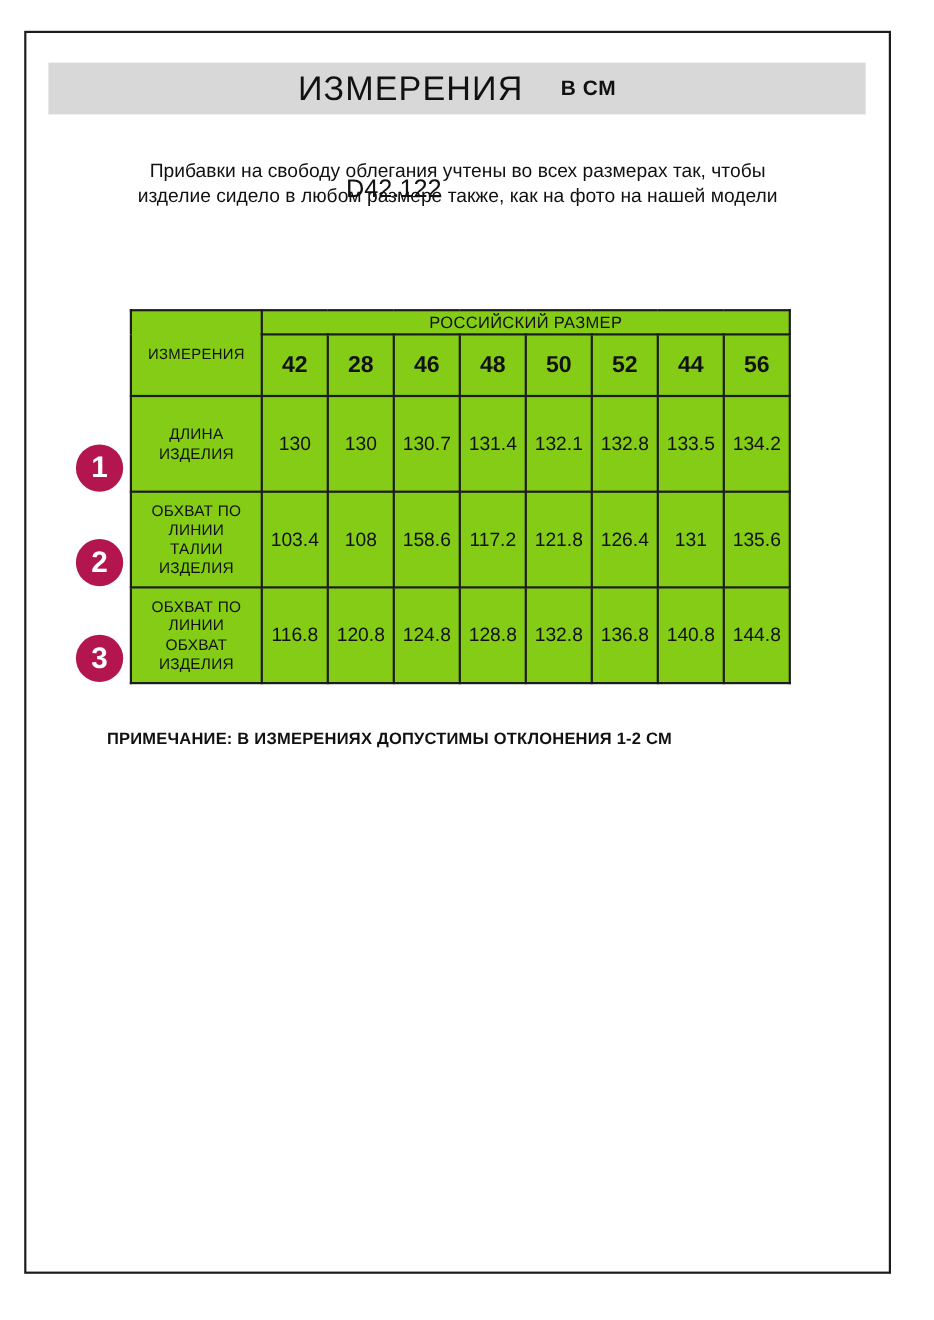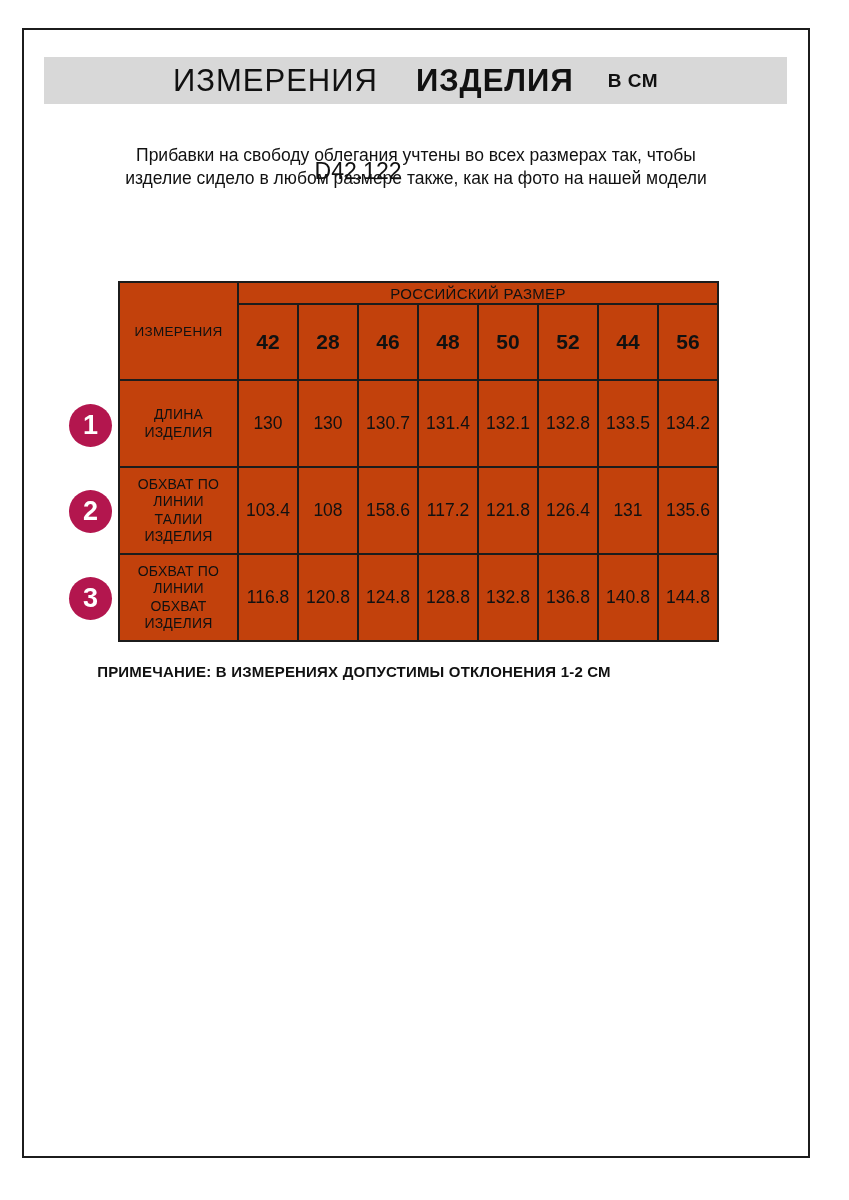--- a/index.html
+++ b/index.html
@@ -67,26 +67,26 @@
   table.size-table {
     position: absolute;
     left: 118px; top: 281px;
     border-collapse: collapse;
     table-layout: fixed;
   }
   table.size-table td {
     border: 2px solid #1c1c1c;
     text-align: center;
     vertical-align: middle;
-    background: #c2410c;
+    background: #84cc16;
   }
   td.corner { font-size: 13.5px; letter-spacing: 0.3px; }
   tr.r-group { height: 22px; }
   td.group { font-size: 15px; letter-spacing: 0.3px; }
-  tr.r-sizes { height: 76px; }
+  tr.r-sizes { height: 56px; }
   td.size { font-size: 21px; font-weight: 700; }
   tr.r-data { height: 87px; }
   td.rowlabel { font-size: 14px; line-height: 1.25; padding: 0 12px; letter-spacing: 0.2px; }
   td.val { font-size: 17.5px; }
   .badge {
     position: absolute;
     left: 69px;
     width: 43px; height: 43px;
     border-radius: 50%;
     display: flex;
@@ -109,21 +109,20 @@
     letter-spacing: 0.2px;
   }
 </style>
 </head>
 <body>
 
 <div class="frame"></div>
 
 <div class="header-bar" style="background: rgb(216, 216, 216);">
   <span class="title-regular">ИЗМЕРЕНИЯ</span>
-  <span class="title-bold">ИЗДЕЛИЯ</span>
   <span class="title-unit">В СМ</span>
 </div>
 
 <div class="product-code">D42.122</div>
 
 <div class="description">Прибавки на свободу облегания учтены во всех размерах так, чтобы изделие сидело в любом размере также, как на фото на нашей модели</div>
 
 <table class="size-table">
   <colgroup>
     <col style="width:119px">

